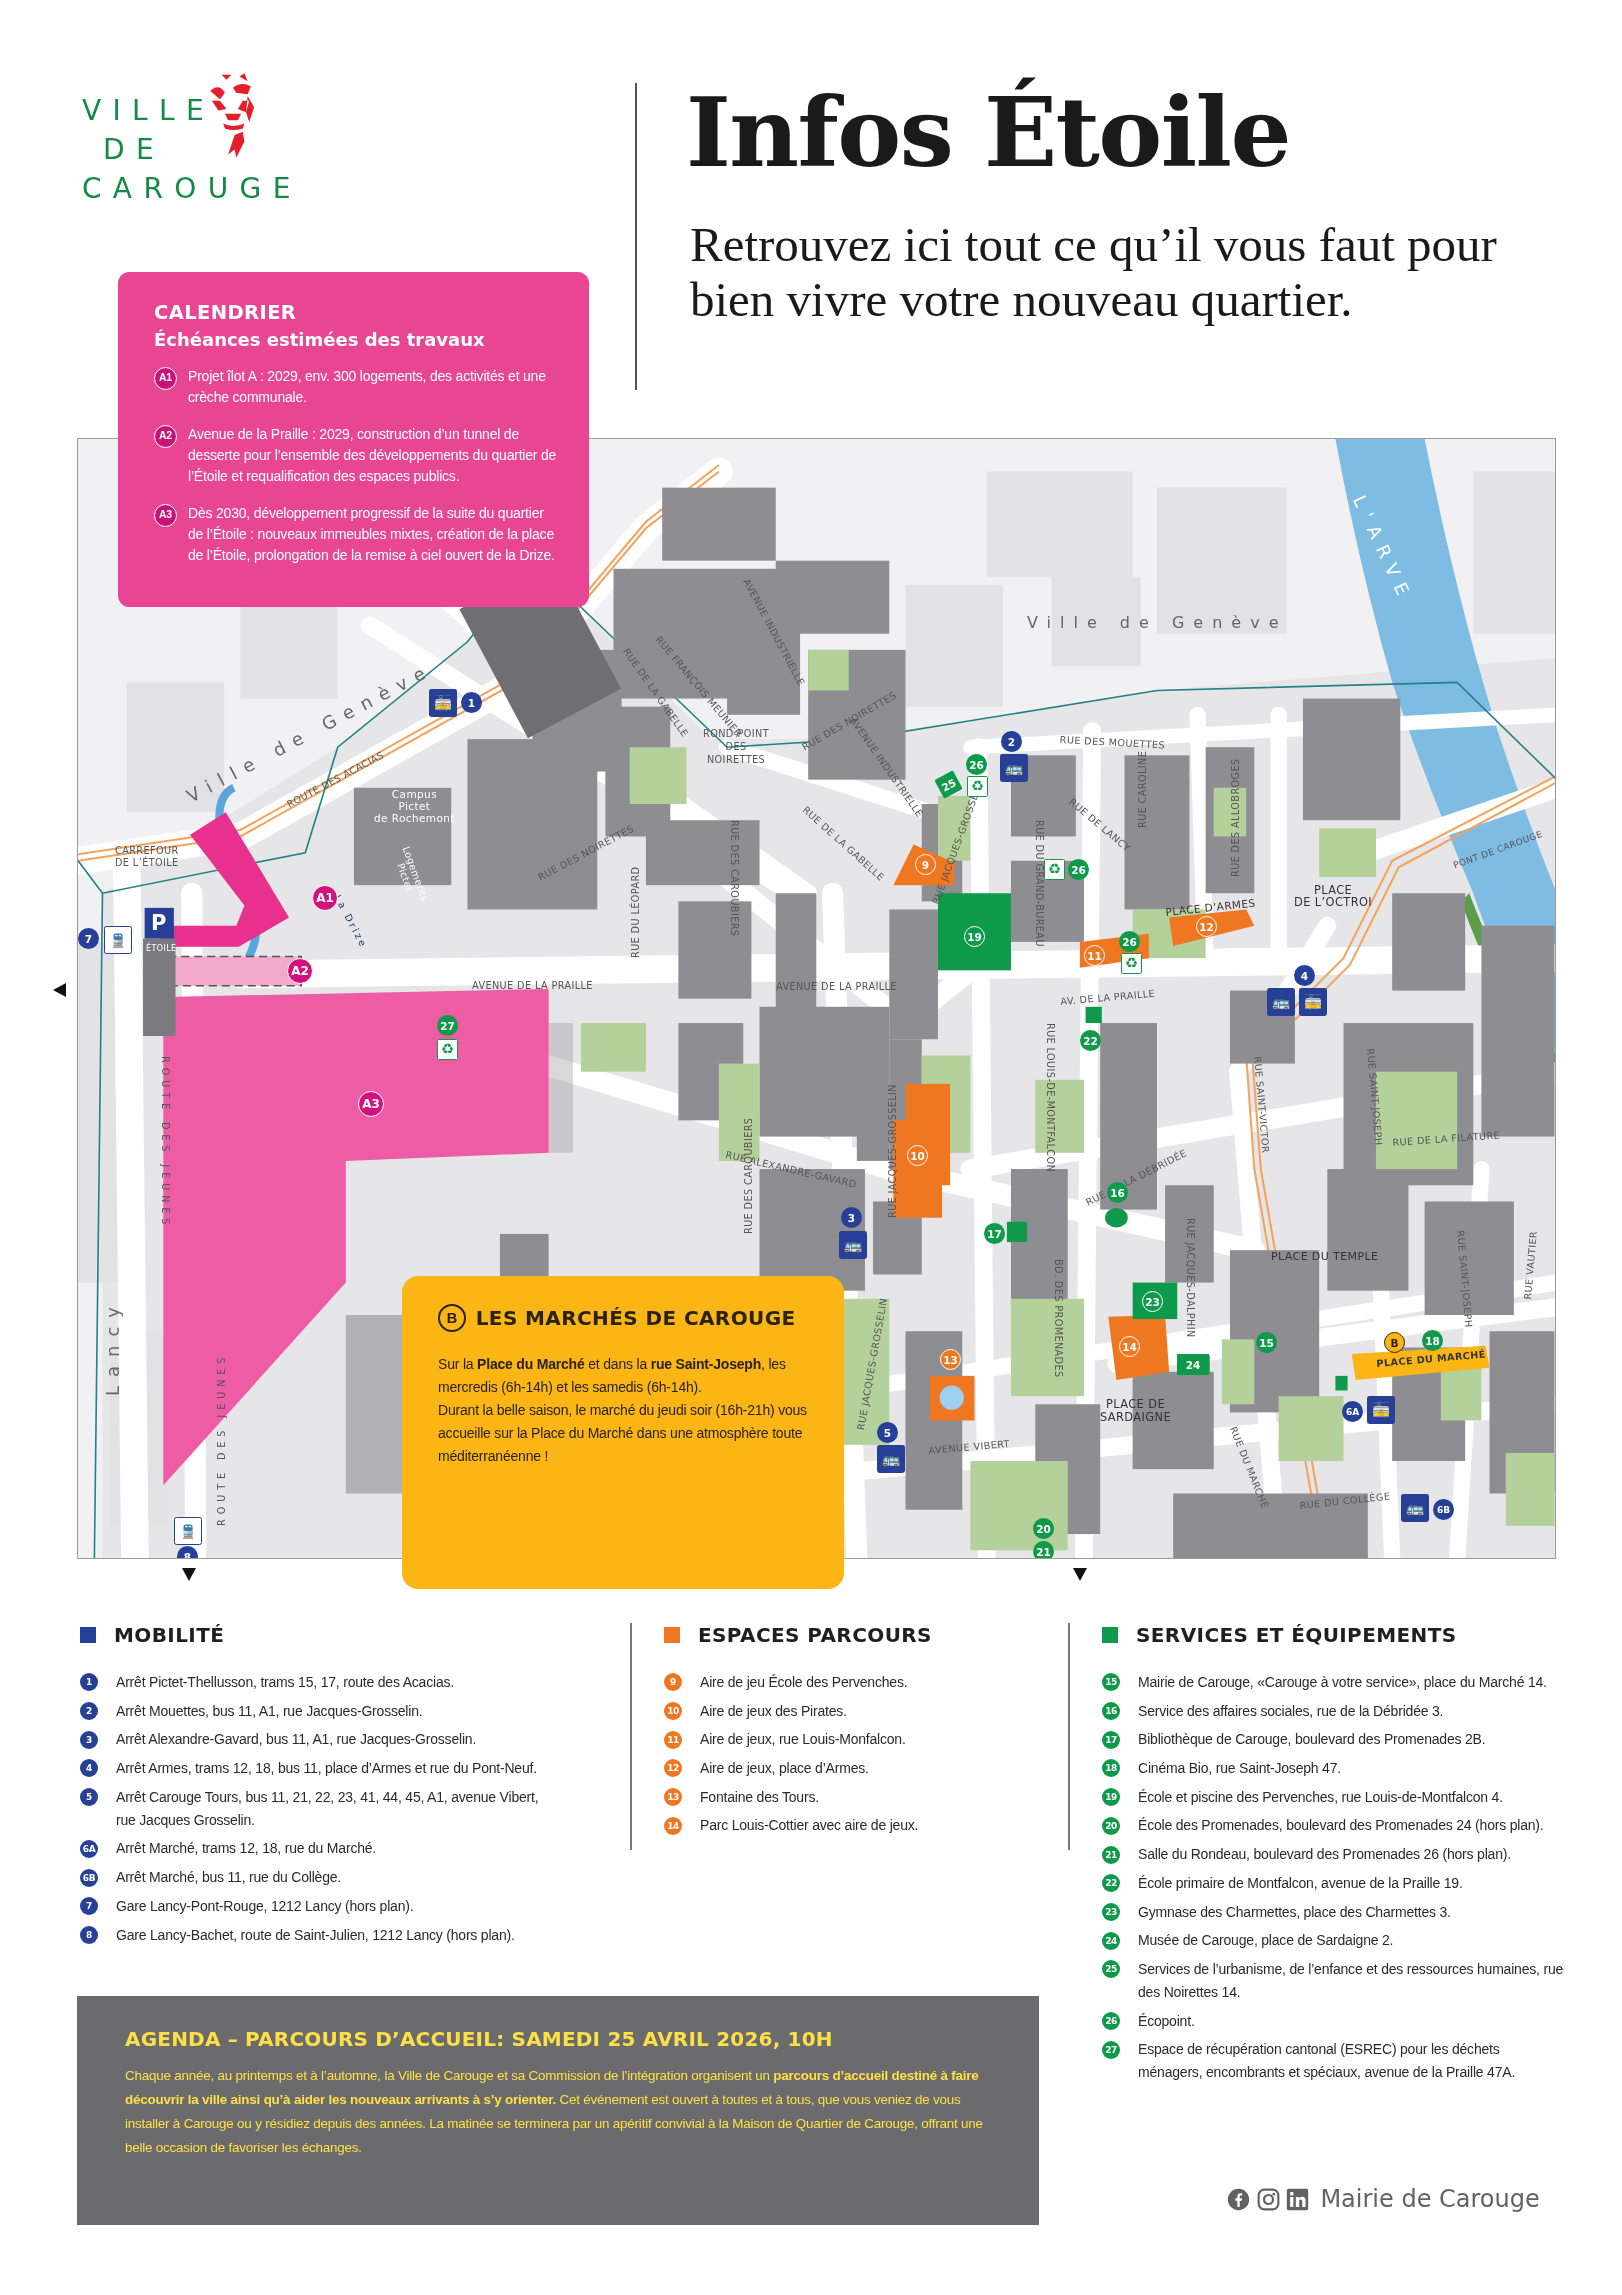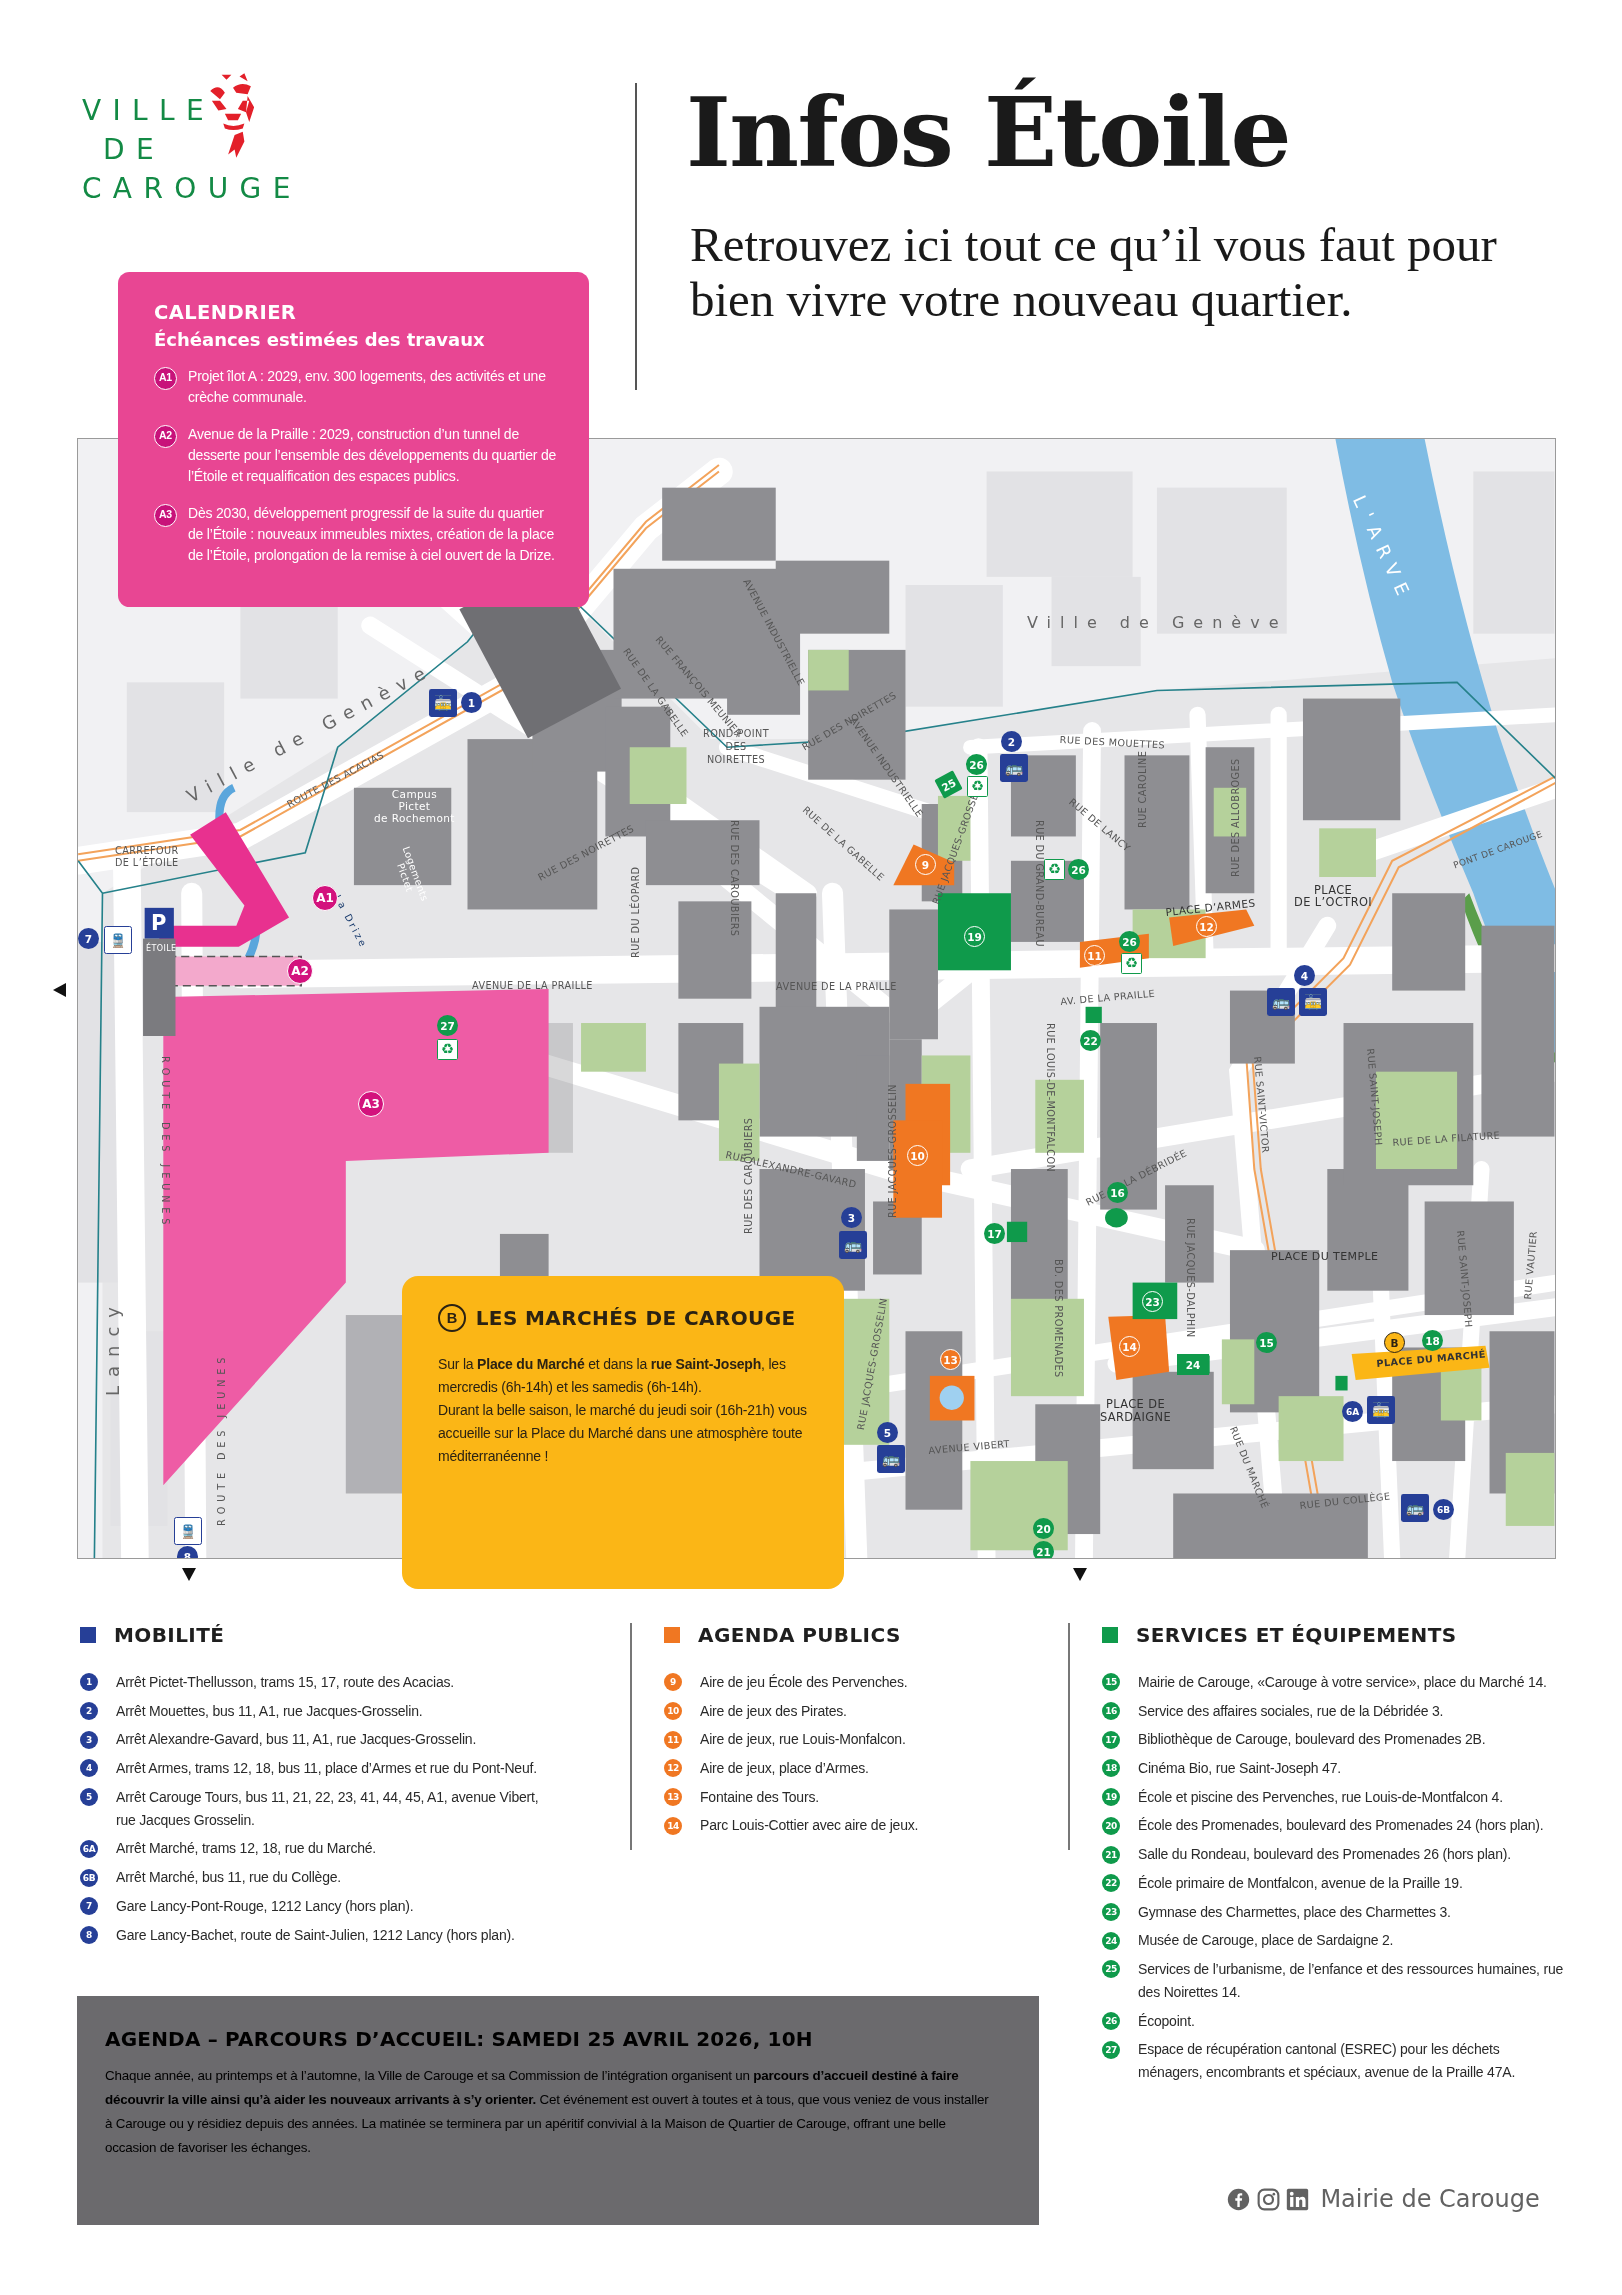--- a/index.html
+++ b/index.html
@@ -63,21 +63,21 @@
   .leg li { position: relative; padding-left: 36px; font-family: "Liberation Sans", sans-serif; font-size: 14px; line-height: 23px; margin-bottom: 5.7px; color: #2a2a2a; letter-spacing: -0.2px; }
   .leg li .n { position: absolute; left: 0; top: 2.4px; width: 18px; height: 18px; border-radius: 50%; color: #fff; font-size: 9px; font-weight: bold; text-align: center; line-height: 18px; font-family: "DejaVu Sans", sans-serif; letter-spacing: -0.4px; }
   .leg.mob { left: 80px; width: 479px; }
   .leg.mob .n { background: #263f97; }
   .leg.ser { left: 1102px; width: 463px; }
   .leg.ser .n { background: #0f9a4b; }
   .legdiv { left: 1068px; top: 1623px; width: 1.6px; height: 227px; background: #777; }
   .legdiv2 { left: 630px; top: 1623px; width: 1.6px; height: 227px; background: #777; }
 
   
-  .agenda { left: 77px; top: 1996px; width: 962px; height: 229px; background: #6b6a6d; color: #000000; padding: 31px 42px 0 28px; }
+  .agenda { left: 77px; top: 1996px; width: 962px; height: 229px; background: #6b6a6d; color: #fde047; padding: 31px 42px 0 48px; }
   .agenda h2 { font-family: "DejaVu Sans", sans-serif; font-size: 20px; font-weight: bold; letter-spacing: 0.2px; }
   .agenda p { font-family: "Liberation Sans", sans-serif; font-size: 13.4px; line-height: 24px; margin-top: 13px; letter-spacing: -0.2px; }
   .agenda p.rv { font-weight: bold; margin-top: 14.6px; }
 
   
   .social { left: 1227px; top: 2185px; display: flex; align-items: center; gap: 6.5px; color: #626262; }
   .social .si { width: 23px; height: 23px; display: inline-block; }
   .social .brand { font-family: "DejaVu Sans", sans-serif; font-size: 24px; color: #626262; margin-left: 4.9px; }
 </style>
 </head>
@@ -451,21 +451,21 @@
     <li><span class="n">7</span><span>Gare Lancy-Pont-Rouge, 1212 Lancy (hors plan).</span></li>
     <li><span class="n">8</span><span>Gare Lancy-Bachet, route de Saint-Julien, 1212 Lancy (hors plan).</span></li>
   </ul>
 </div>
 
 <div class="abs legdiv2"></div>
 
 <div class="abs leg" style="left:664px; width:389px;">
   <h4>
       <span class="sq" style="background:#f07722;"></span>
-      <span>AGENDA PUBLICS</span>
+      <span>ESPACES PARCOURS</span>
     </h4>
   <ul>
     <li><span class="n" style="background:#f07722;">9</span><span>Aire de jeu École des Pervenches.</span></li>
     <li><span class="n" style="background:#f07722;">10</span><span>Aire de jeux des Pirates.</span></li>
     <li><span class="n" style="background:#f07722;">11</span><span>Aire de jeux, rue Louis-Monfalcon.</span></li>
     <li><span class="n" style="background:#f07722;">12</span><span>Aire de jeux, place d’Armes.</span></li>
     <li><span class="n" style="background:#f07722;">13</span><span>Fontaine des Tours.</span></li>
     <li><span class="n" style="background:#f07722;">14</span><span>Parc Louis-Cottier avec aire de jeux.</span></li>
   </ul>
 </div>

